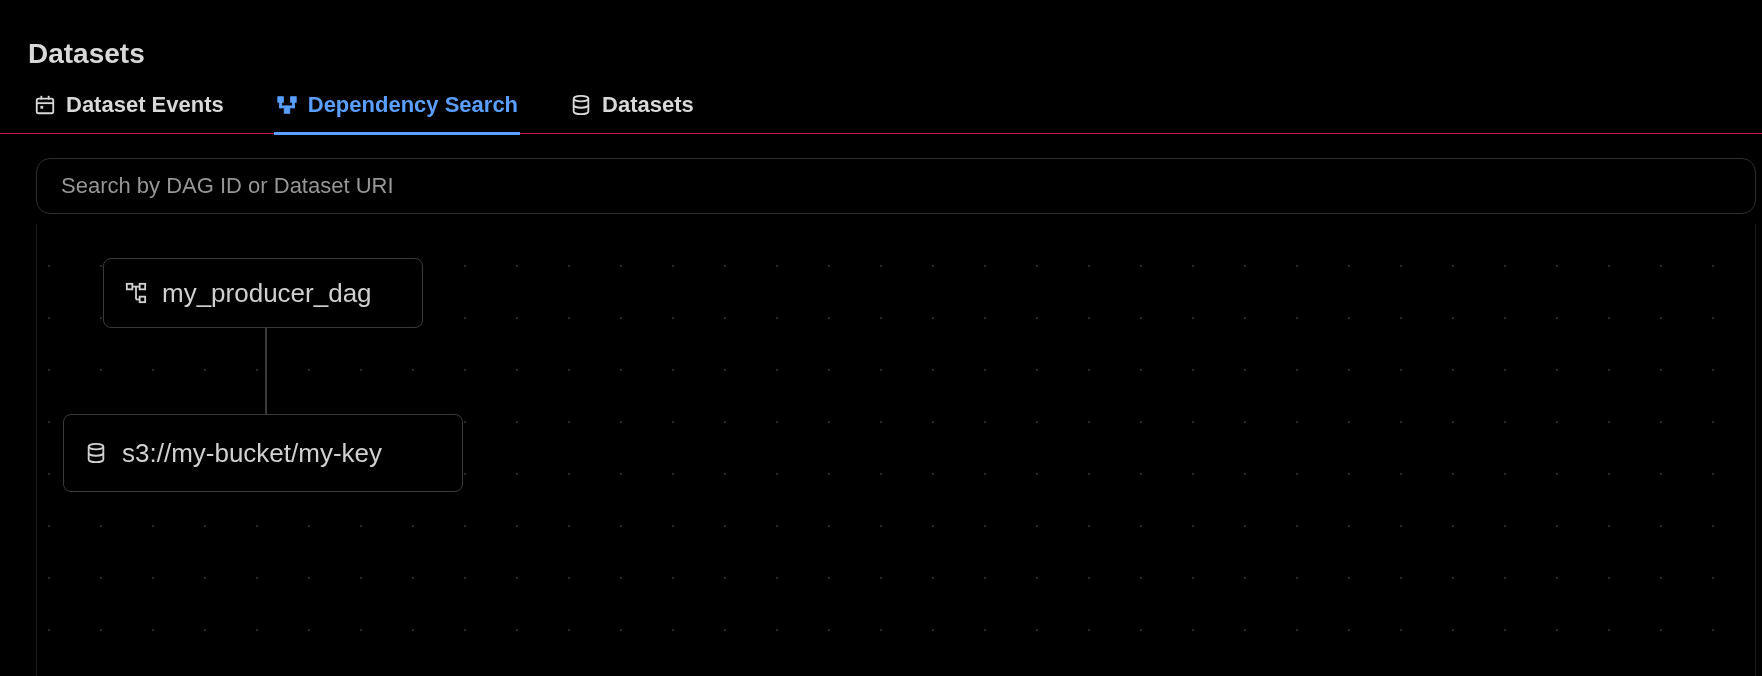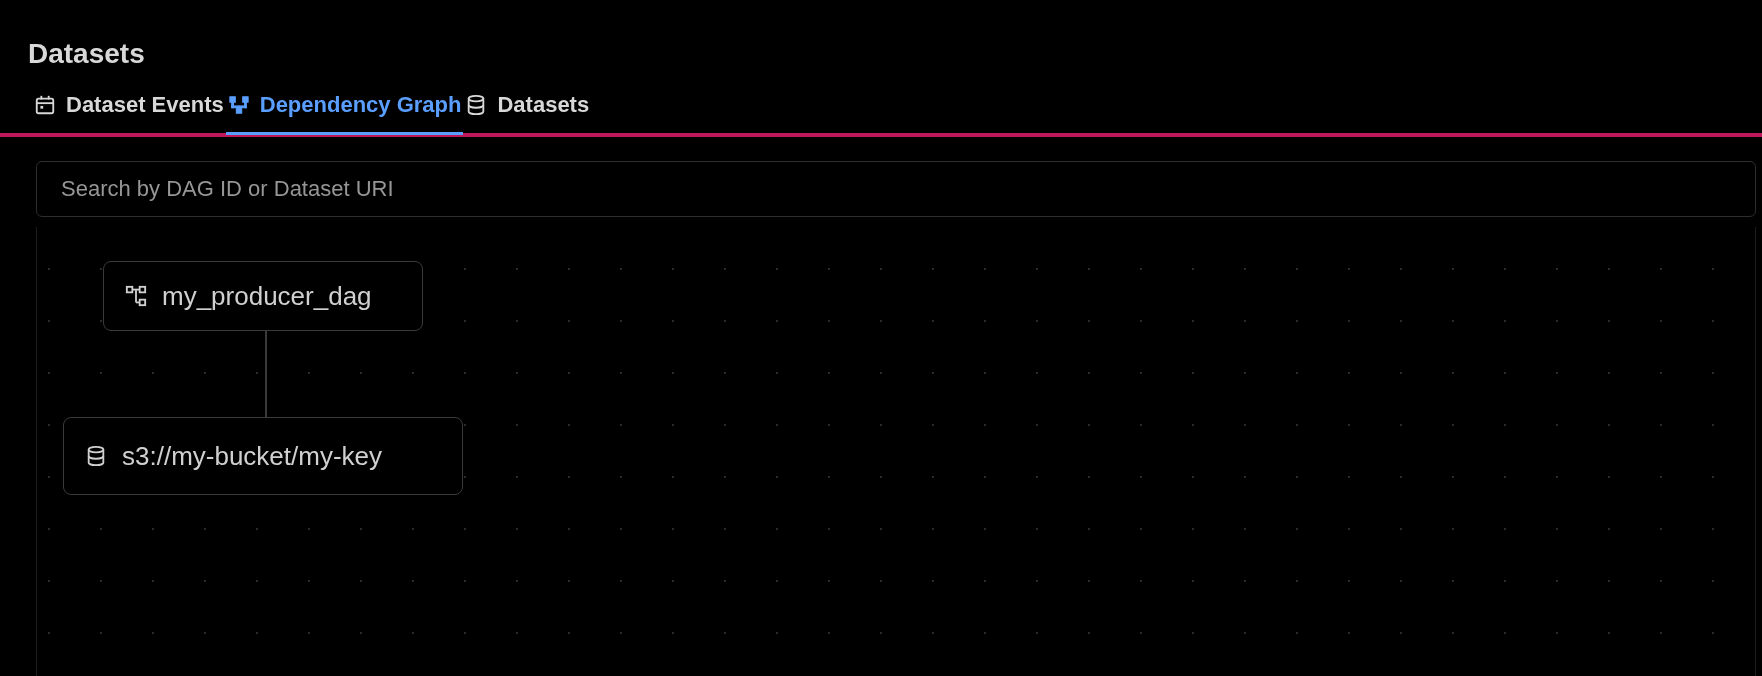--- a/index.html
+++ b/index.html
@@ -16,22 +16,23 @@
       color: #d0d0d0;
     }
     .page-title {
       font-size: 28px;
       font-weight: 700;
       color: #d8d8d8;
       padding: 38px 0 0 28px;
     }
     .tabs {
       display: flex;
+      gap: 48px;
       padding: 22px 0 0 32px;
-      border-bottom: 4px solid #be185d;
+      border-bottom: 1px solid #be185d;
     }
     .tab {
       display: flex;
       align-items: center;
       gap: 10px;
       padding: 0 2px 14px 2px;
       cursor: pointer;
       font-size: 22px;
       font-weight: 600;
       color: #d8d8d8;
@@ -54,21 +55,21 @@
       stroke: #5a9fff;
     }
     .search-wrap {
       padding: 24px 0 0 36px;
     }
     .search-input {
       width: 1720px;
       height: 56px;
       background: #000000;
       border: 1px solid #2e2e2e;
-      border-radius: 6px;
+      border-radius: 14px;
       padding: 0 24px;
       font-size: 22px;
       color: #d0d0d0;
       outline: none;
     }
     .search-input::placeholder {
       color: #969696;
     }
     .canvas-wrap {
       margin: 10px 0 0 36px;
@@ -151,21 +152,21 @@
       <svg viewBox="0 0 24 24" width="22" height="22" fill="#5a9fff">
         <rect x="2" y="3" width="6" height="6"></rect>
         <rect x="16" y="3" width="6" height="6"></rect>
         <rect x="9" y="15" width="6" height="6"></rect>
         <rect x="4" y="9" width="2" height="6"></rect>
         <rect x="4" y="13" width="8" height="2"></rect>
         <rect x="18" y="9" width="2" height="6"></rect>
         <rect x="12" y="13" width="8" height="2"></rect>
       </svg>
     </span>
-    <span>Dependency Graph</span>
+    <span>Dependency Search</span>
   </div>
   <div class="tab">
     <span class="icon-wrap">
       <svg viewBox="0 0 24 24" width="22" height="22" fill="none" stroke="#d8d8d8" stroke-width="2">
         <ellipse cx="12" cy="5" rx="8" ry="3"></ellipse>
         <path d="M4 5 V19 a8 3 0 0 0 16 0 V5"></path>
         <path d="M4 12 a8 3 0 0 0 16 0"></path>
       </svg>
     </span>
     <span>Datasets</span>

